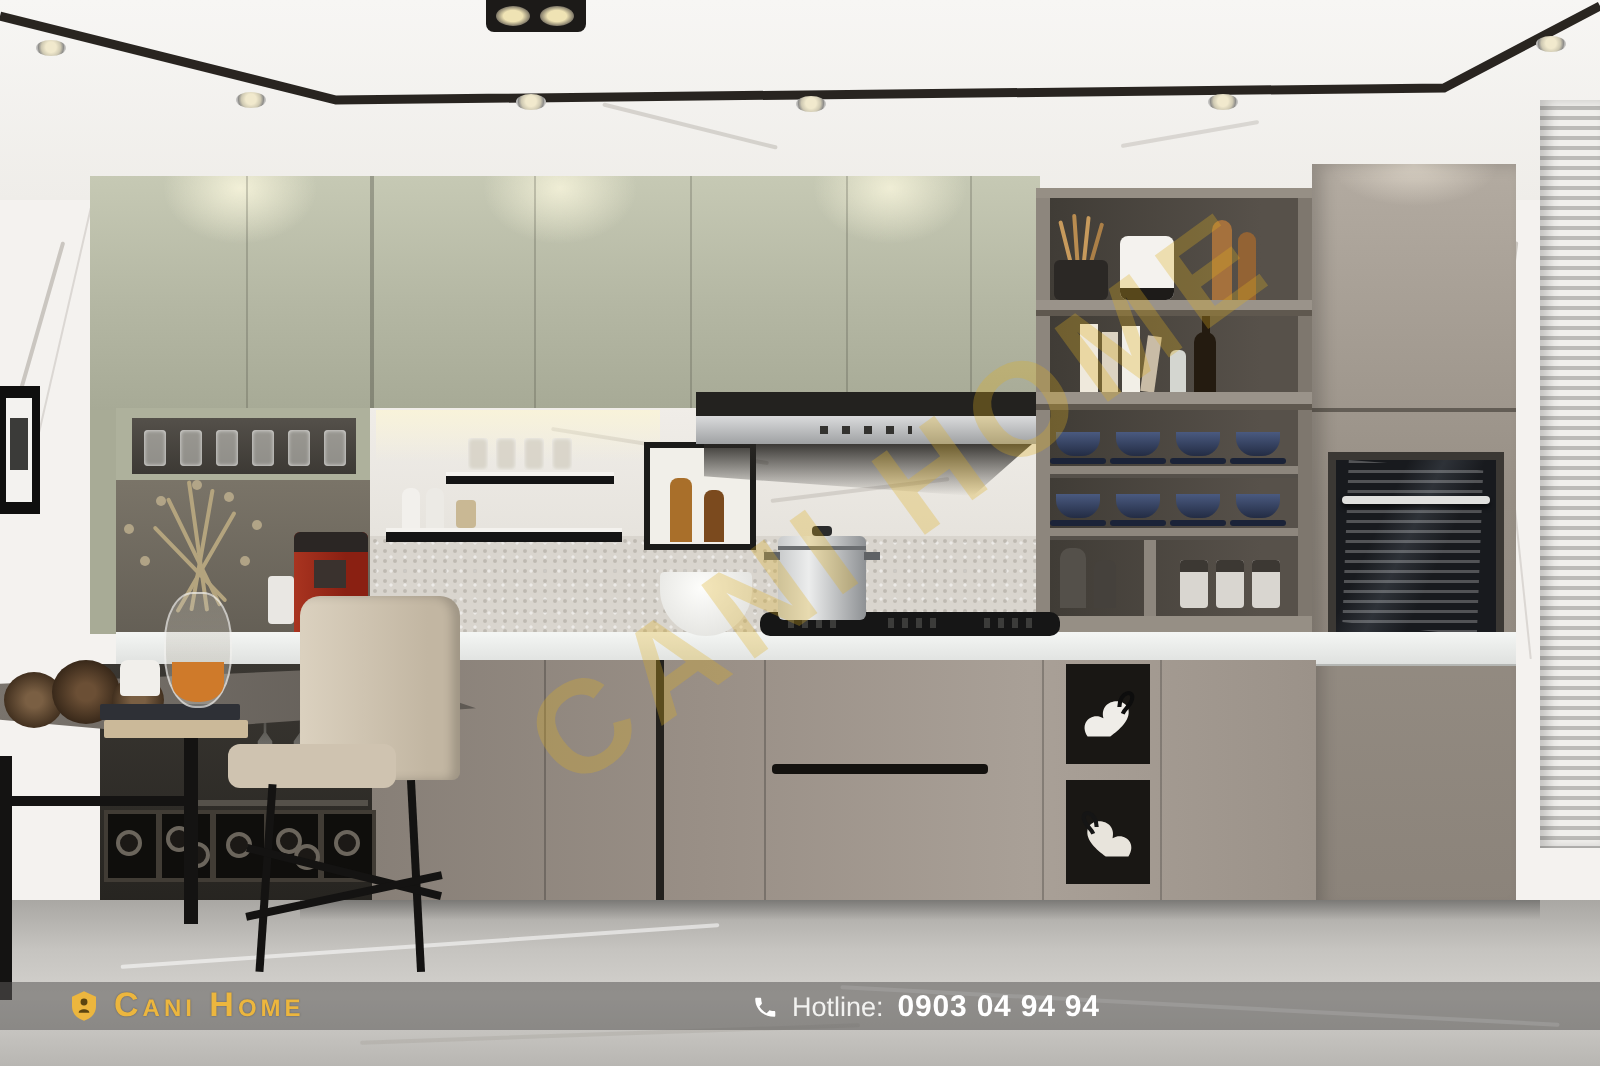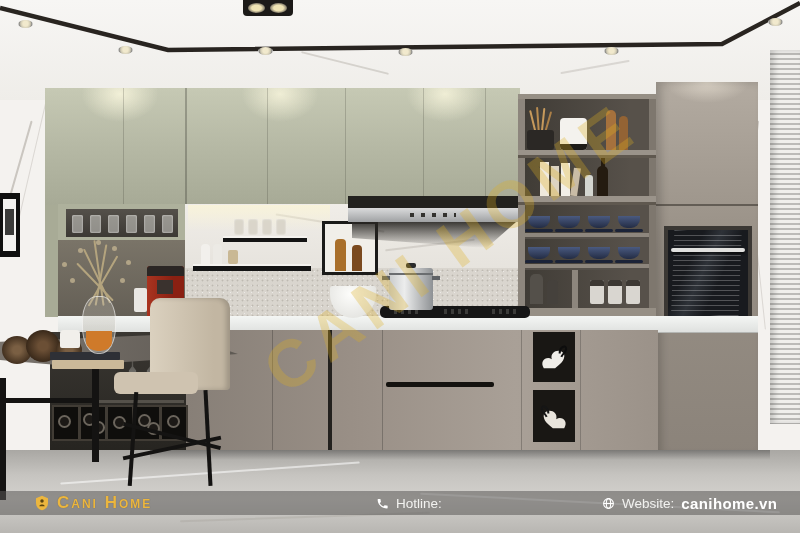--- a/index.html
+++ b/index.html
@@ -348,25 +348,17 @@
         <circle cx="12" cy="9" r="2.6" fill="#5a4410"></circle>
         <path d="M8 17 C8 13.5 16 13.5 16 17 Z" fill="#5a4410"></path>
       </svg>
       <span id="logo-text">Cani Home</span>
     </div>
     <div class="bargroup" style="left:376px;">
       <svg width="13" height="13" viewBox="0 0 24 24">
         <path fill="#ffffff" d="M6.6 10.8c1.5 3 3.9 5.4 6.9 6.9l2.3-2.3c.3-.3.7-.4 1-.2 1.1.4 2.4.6 3.7.6.6 0 1 .4 1 1V20c0 .6-.4 1-1 1C10.4 21 3 13.6 3 4.5c0-.6.4-1 1-1h3.5c.6 0 1 .4 1 1 0 1.3.2 2.5.6 3.7.1.3 0 .7-.2 1l-2.3 2.6z"></path>
       </svg>
       <span class="bar-label">Hotline:</span>
-    </div>
-    <div class="bargroup" style="left:602px;">
-      <svg width="13" height="13" viewBox="0 0 24 24">
-        <circle cx="12" cy="12" r="9" fill="none" stroke="#ffffff" stroke-width="2"></circle>
-        <ellipse cx="12" cy="12" rx="4" ry="9" fill="none" stroke="#ffffff" stroke-width="2"></ellipse>
-        <line x1="3" y1="12" x2="21" y2="12" stroke="#ffffff" stroke-width="2"></line>
-      </svg>
-      <span class="bar-label">Website:</span>
-      <span class="bar-strong">canihome.vn</span>
+      <span class="bar-strong">0903 04 94 94</span>
     </div>
   </div>
 
 </div>
 
 </body></html>

